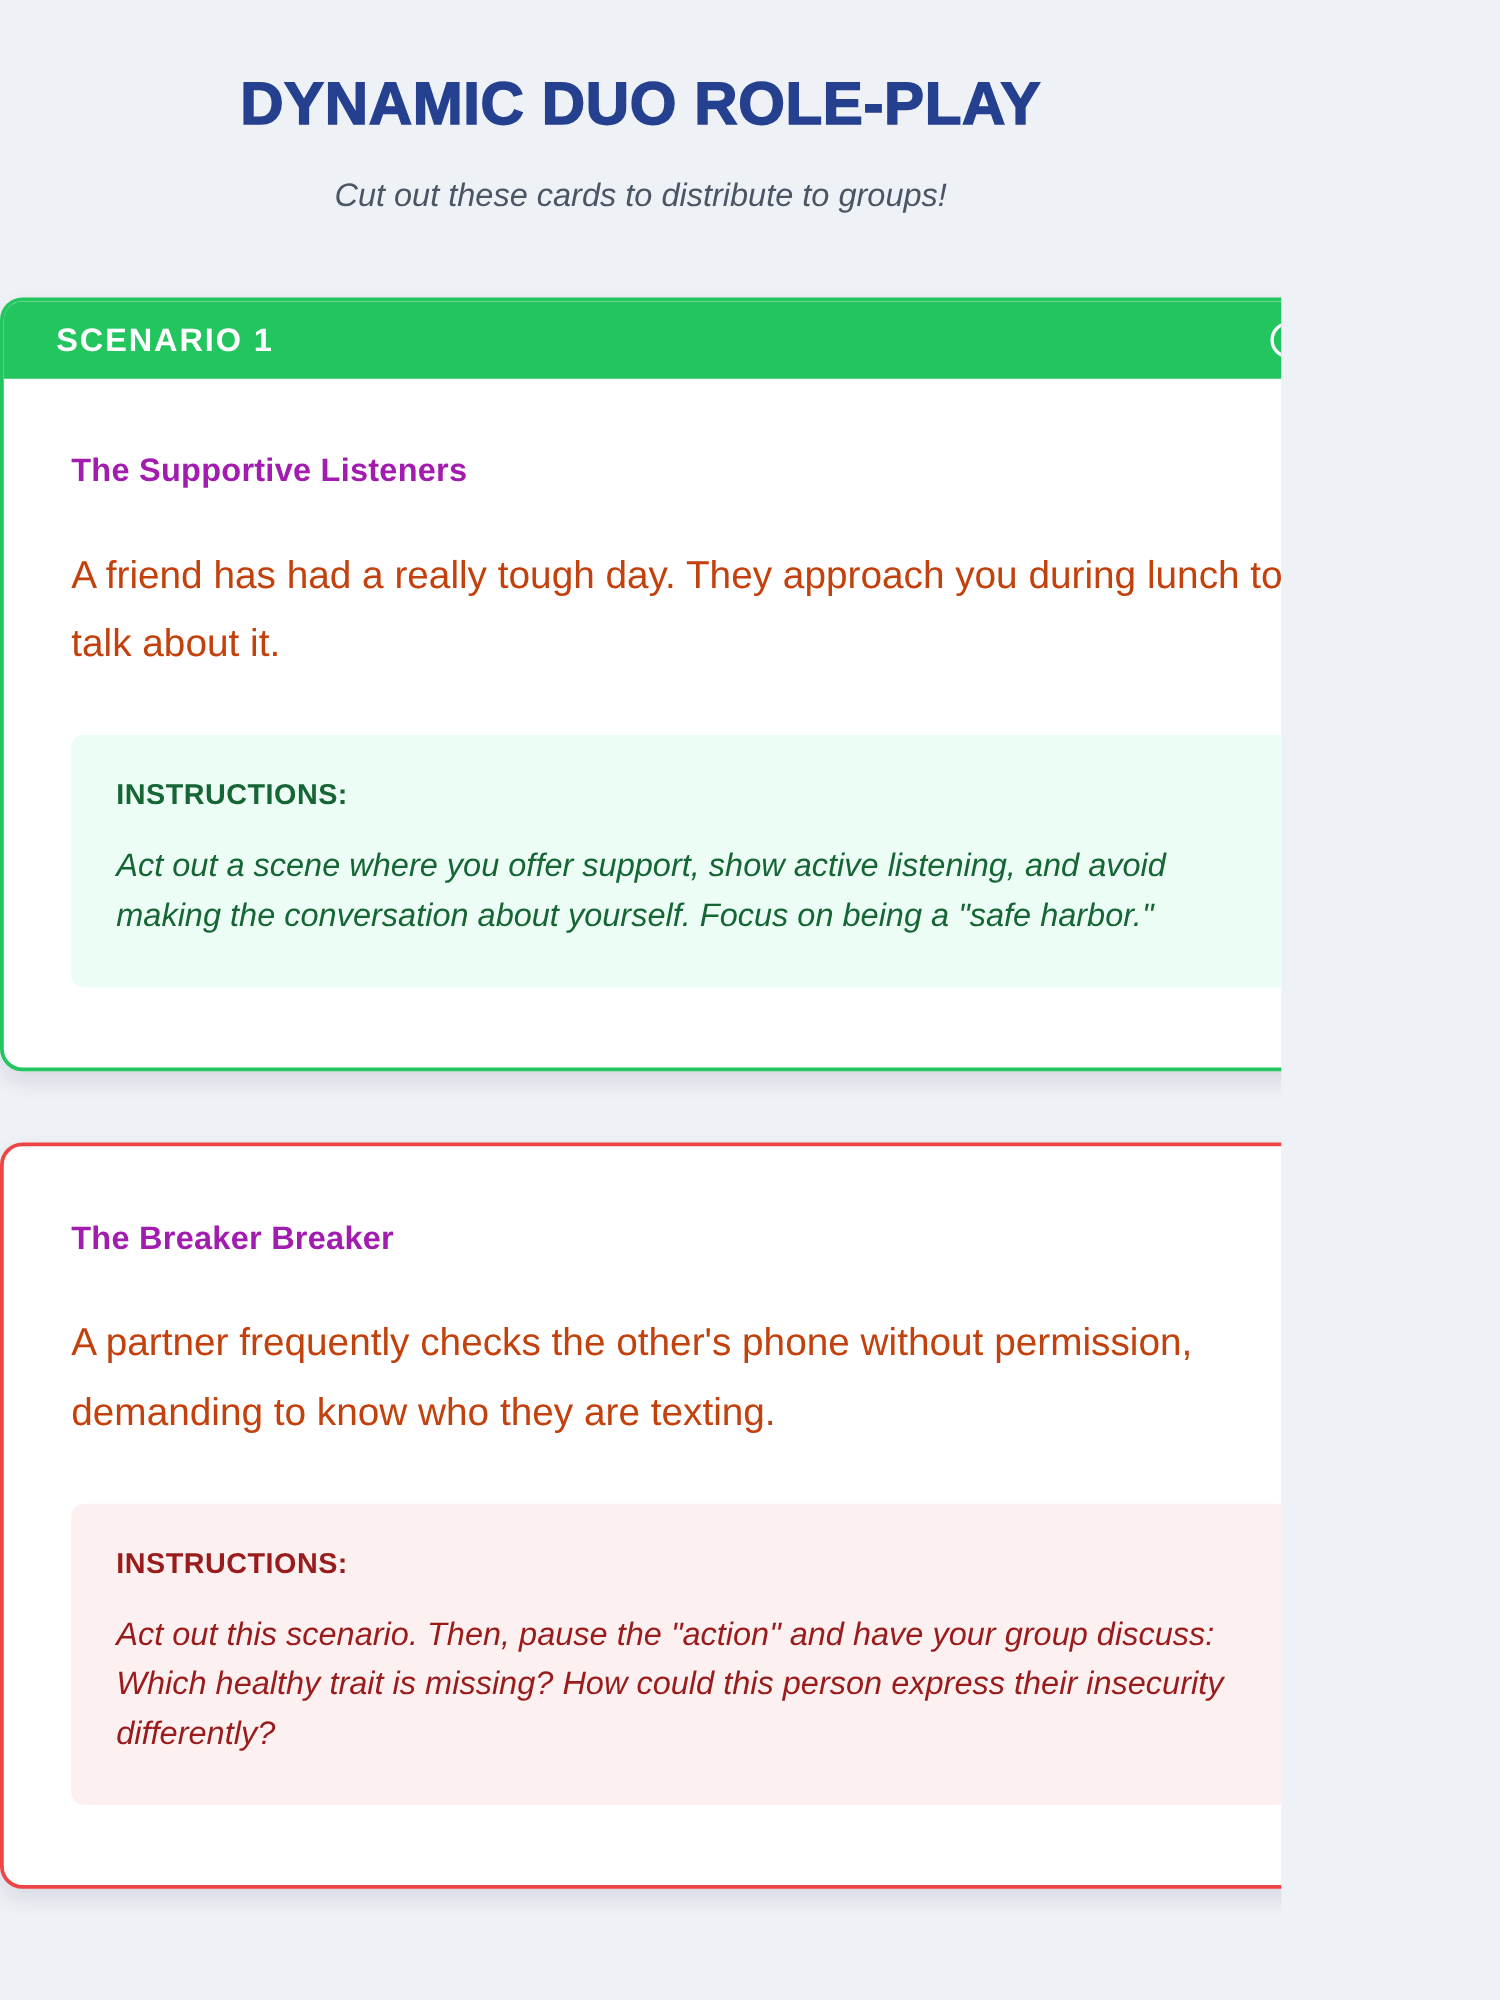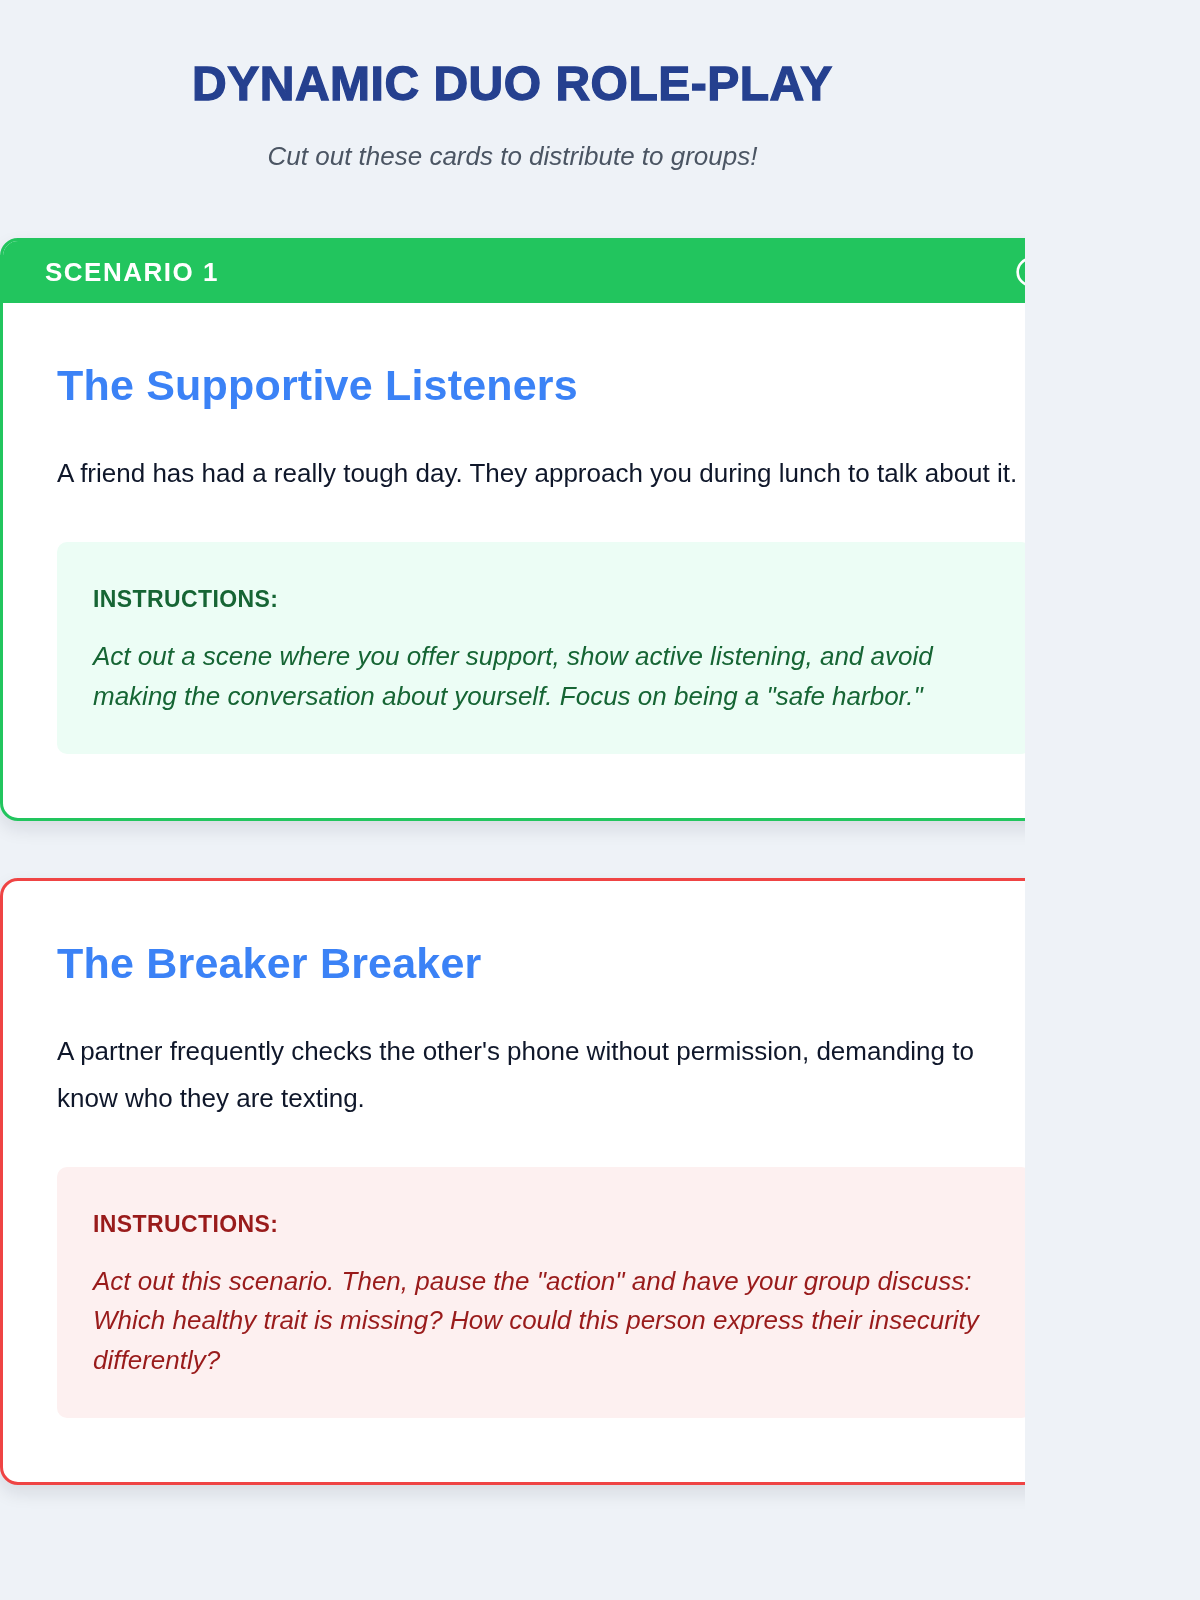--- a/index.html
+++ b/index.html
@@ -53,37 +53,37 @@
     color: #ffffff;
     font-size: 26px;
     font-weight: 800;
     letter-spacing: 1.5px;
   }
   .card-header .icon { width: 32px; height: 32px; display: block; }
   .card-header .icon svg { width: 32px; height: 32px; display: block; }
 
   .card-body { padding: 58px 54px 64px 54px; }
   .card-title {
-    font-size: 43px;
+    font-size: 26px;
     font-weight: 800;
-    color: #3b82f6;
+    color: #a21caf;
     margin-bottom: 40px;
     letter-spacing: 0.2px;
   }
   .card-desc {
-    font-size: 26px;
+    font-size: 31px;
     line-height: 1.78;
-    color: #0f172a;
+    color: #c2410c;
     margin-bottom: 46px;
     max-width: 980px;
   }
   .instructions {
     background: var(--box-bg);
     border-radius: 10px;
-    padding: 44px 36px 38px 36px;
+    padding: 34px 36px 38px 36px;
   }
   .instructions-label {
     font-size: 23px;
     font-weight: 800;
     letter-spacing: 0.4px;
     color: var(--box-text);
     margin-bottom: 24px;
   }
   .instructions-text {
     font-size: 26px;

